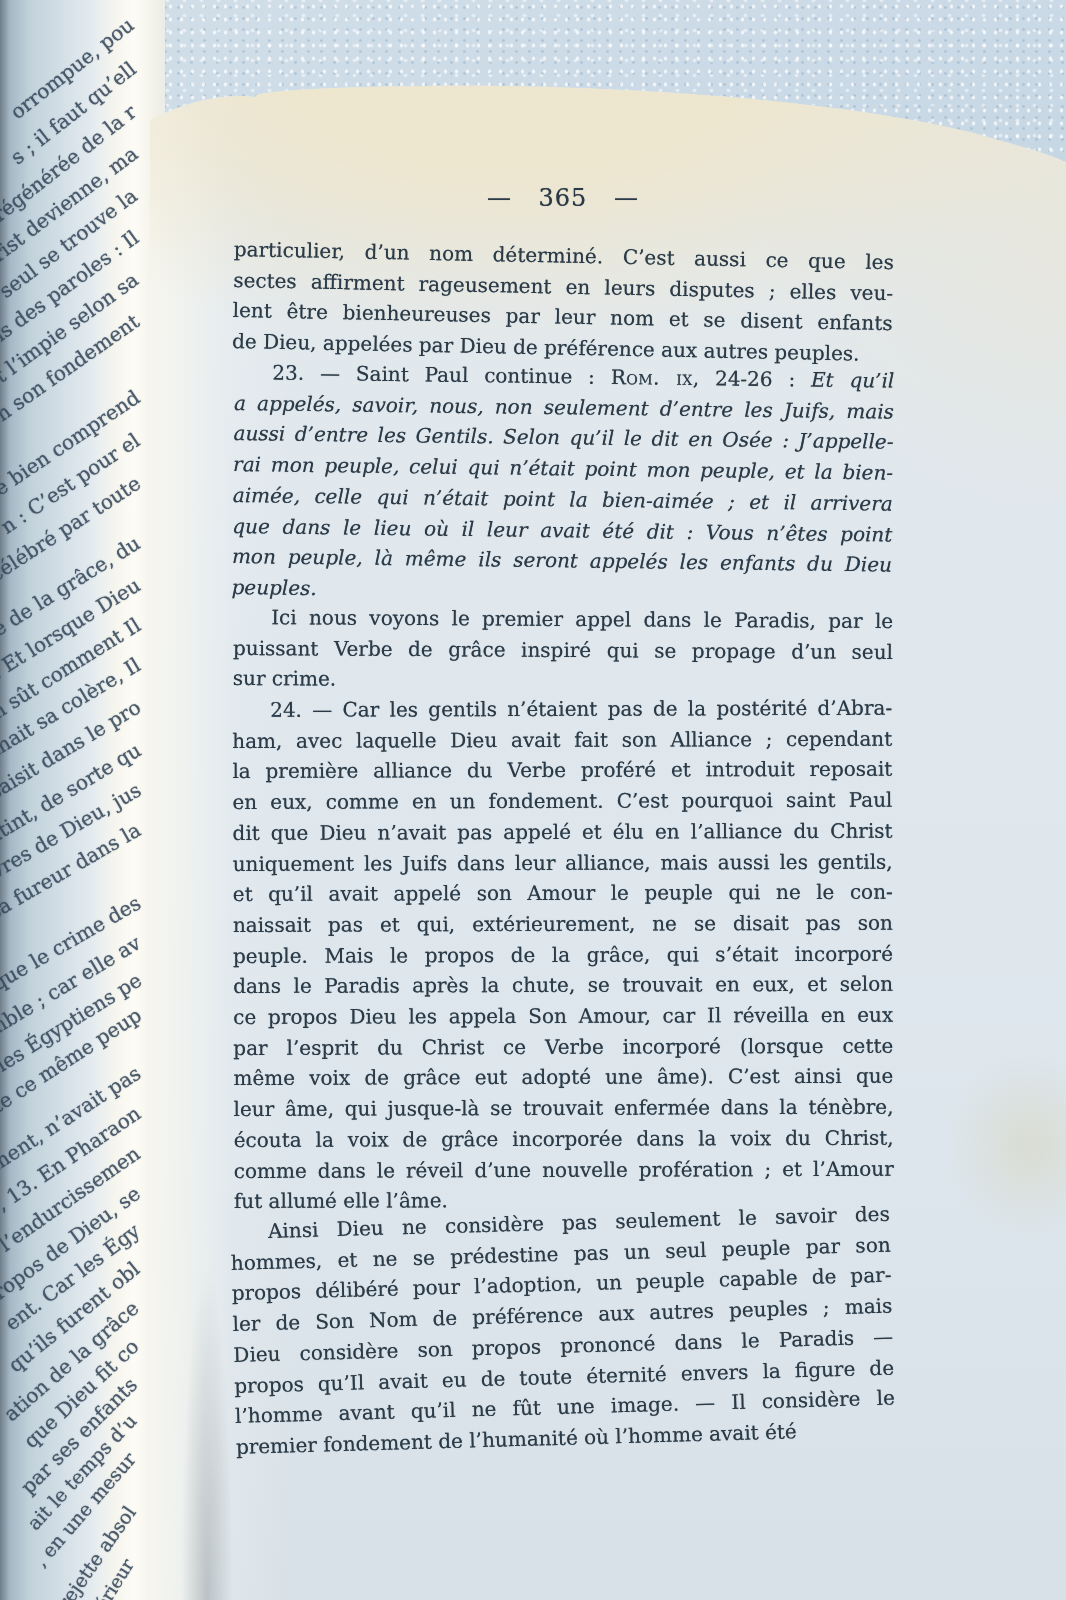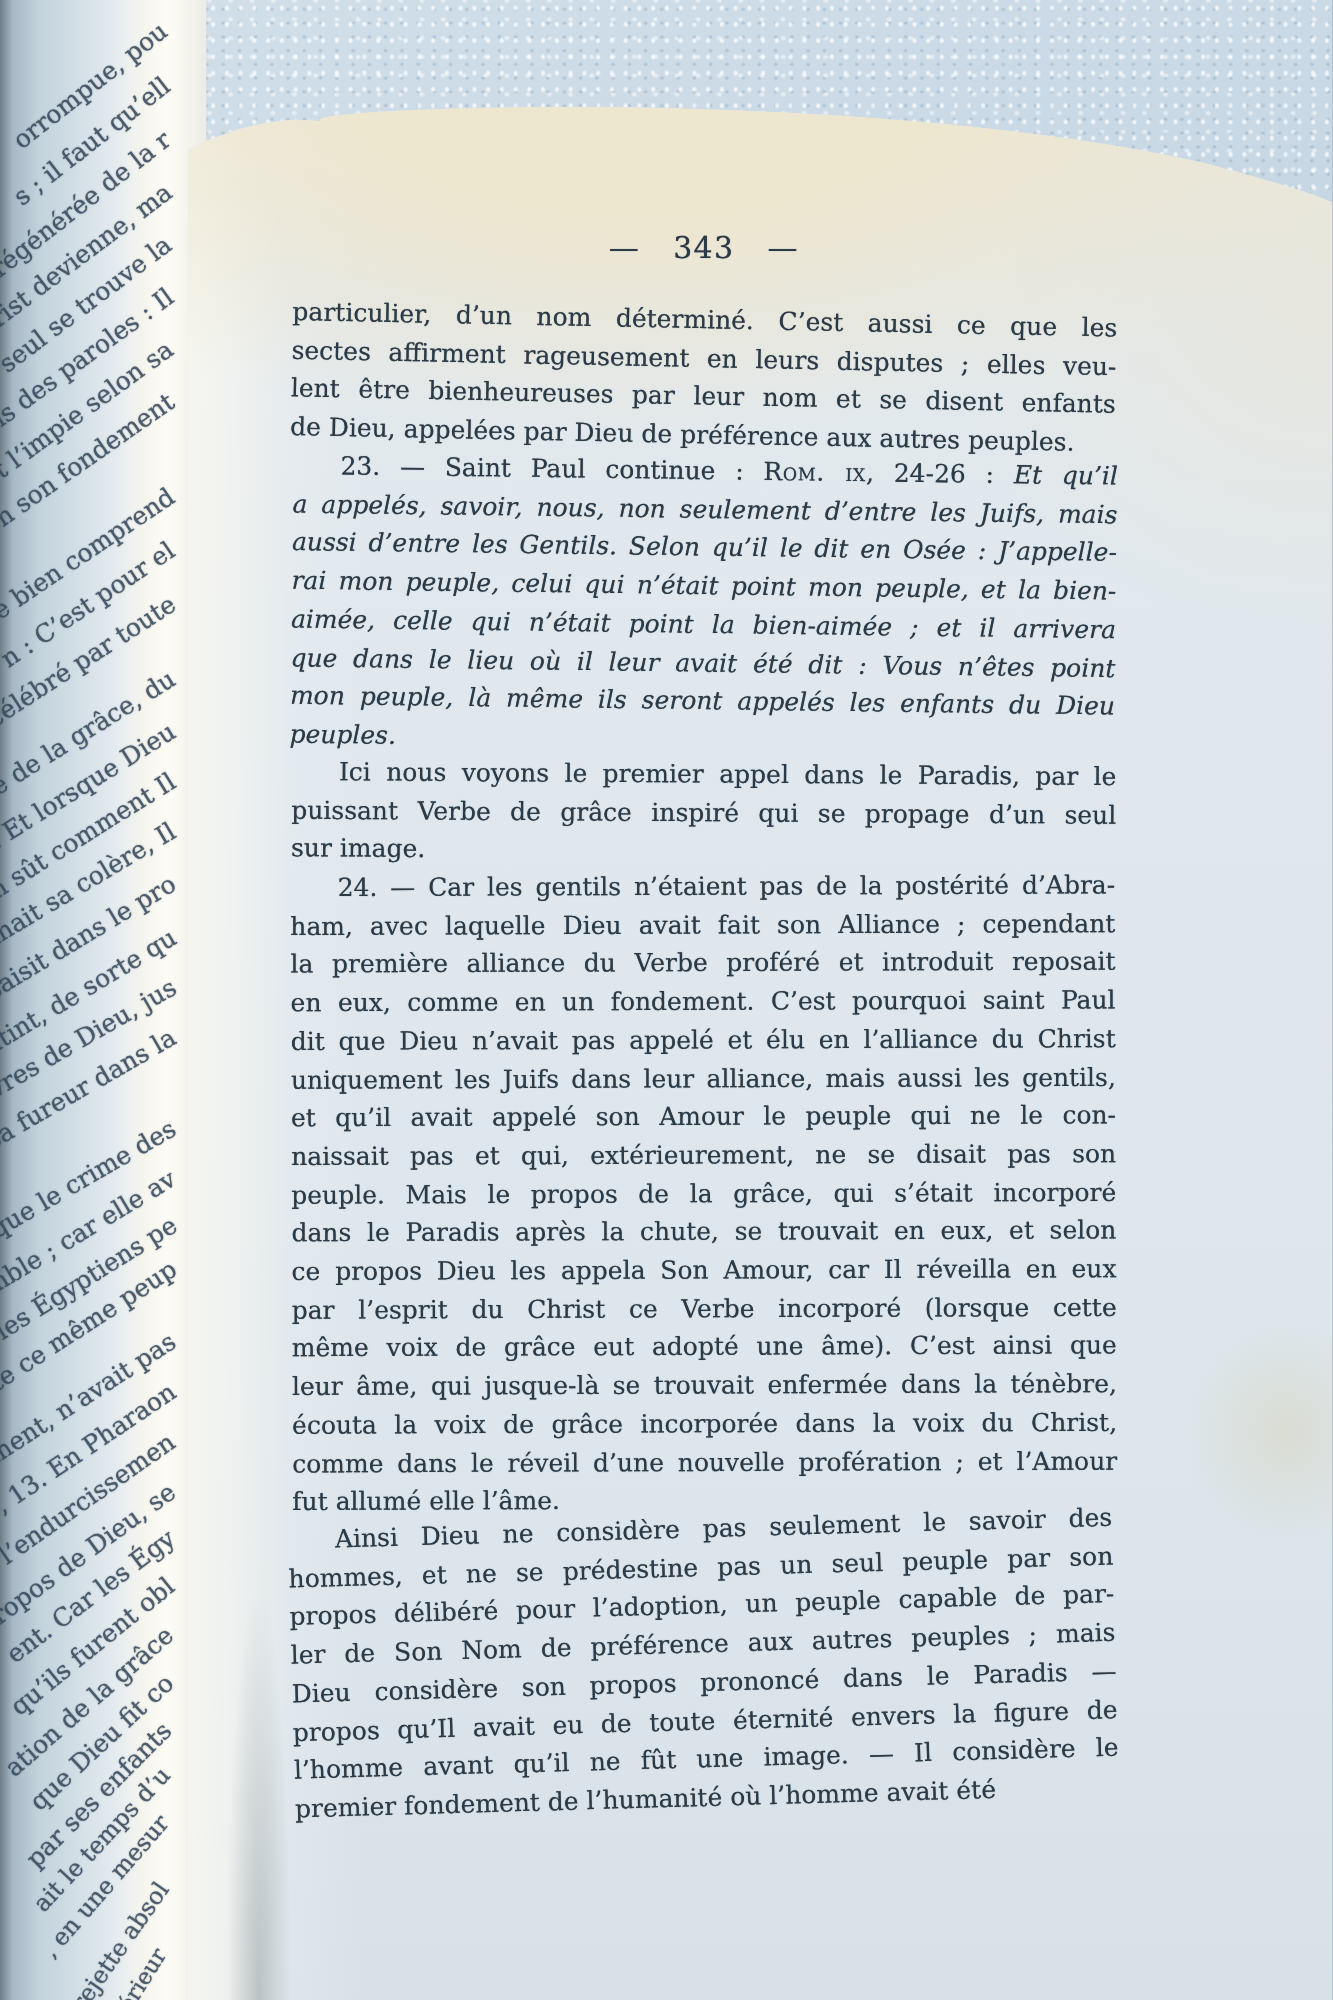--- a/index.html
+++ b/index.html
@@ -111,21 +111,21 @@
       <span class="fragment" style="top: 1331px; right: 30px; font-size: 20px; transform: rotate(-43deg);">que Dieu fit co</span>
       <span class="fragment" style="top: 1369px; right: 31px; font-size: 20px; transform: rotate(-45deg);">par ses enfants</span>
       <span class="fragment" style="top: 1406px; right: 32px; font-size: 19px; transform: rotate(-47deg);">ait le temps d’u</span>
       <span class="fragment" style="top: 1444px; right: 33px; font-size: 19px; transform: rotate(-49deg);">, en une mesur</span>
       <span class="fragment" style="top: 1497px; right: 34px; font-size: 19px; transform: rotate(-55deg);">l rejette absol</span>
       <span class="fragment" style="top: 1550px; right: 36px; font-size: 18px; transform: rotate(-58deg);">térieur</span>
     </div>
 
   <div id="recto-page">
     <div id="gutter-shadow"></div>
-    <div id="page-number">— 343 —</div>
+    <div id="page-number">— 365 —</div>
     <div id="text-column">
 
     <div class="para">
           <div class="line"><span>particulier, d’un nom déterminé. C’est aussi ce que les</span></div>
           <div class="line"><span>sectes affirment rageusement en leurs disputes ; elles veu-</span></div>
           <div class="line"><span>lent être bienheureuses par leur nom et se disent enfants</span></div>
           <div class="line para-end"><span>de Dieu, appelées par Dieu de préférence aux autres peuples.</span></div>
         </div>
         <div class="para">
           <div class="line first-indent"><span>23. — Saint Paul continue : </span><span class="sc">Rom. ix</span><span>, 24-26 : </span><span class="it">Et qu’il</span></div>
@@ -133,21 +133,21 @@
           <div class="line"><span class="it">aussi d’entre les Gentils. Selon qu’il le dit en Osée : J’appelle-</span></div>
           <div class="line"><span class="it">rai mon peuple, celui qui n’était point mon peuple, et la bien-</span></div>
           <div class="line"><span class="it">aimée, celle qui n’était point la bien-aimée ; et il arrivera</span></div>
           <div class="line"><span class="it">que dans le lieu où il leur avait été dit : Vous n’êtes point</span></div>
           <div class="line"><span class="it">mon peuple, là même ils seront appelés les enfants du Dieu</span></div>
           <div class="line para-end"><span class="it">peuples.</span></div>
         </div>
         <div class="para">
           <div class="line first-indent"><span>Ici nous voyons le premier appel dans le Paradis, par le</span></div>
           <div class="line"><span>puissant Verbe de grâce inspiré qui se propage d’un seul</span></div>
-          <div class="line para-end"><span>sur image.</span></div>
+          <div class="line para-end"><span>sur crime.</span></div>
         </div>
         <div class="para">
           <div class="line first-indent"><span>24. — Car les gentils n’étaient pas de la postérité d’Abra-</span></div>
           <div class="line"><span>ham, avec laquelle Dieu avait fait son Alliance ; cependant</span></div>
           <div class="line"><span>la première alliance du Verbe proféré et introduit reposait</span></div>
           <div class="line"><span>en eux, comme en un fondement. C’est pourquoi saint Paul</span></div>
           <div class="line"><span>dit que Dieu n’avait pas appelé et élu en l’alliance du Christ</span></div>
           <div class="line"><span>uniquement les Juifs dans leur alliance, mais aussi les gentils,</span></div>
           <div class="line"><span>et qu’il avait appelé son Amour le peuple qui ne le con-</span></div>
           <div class="line"><span>naissait pas et qui, extérieurement, ne se disait pas son</span></div>

